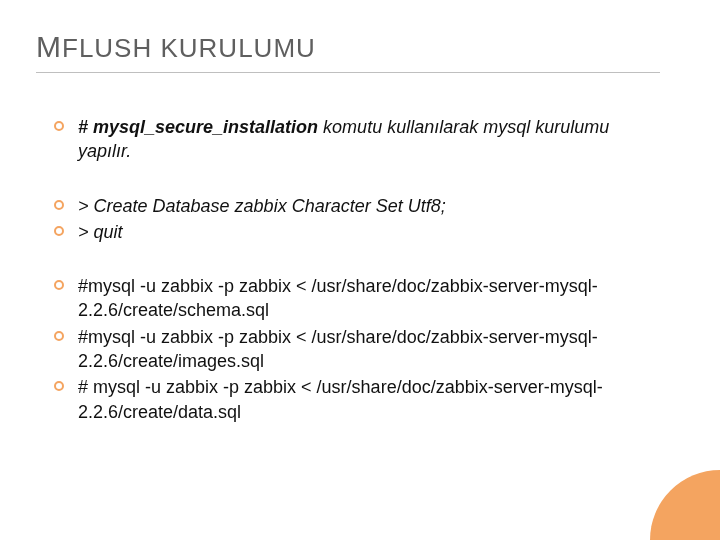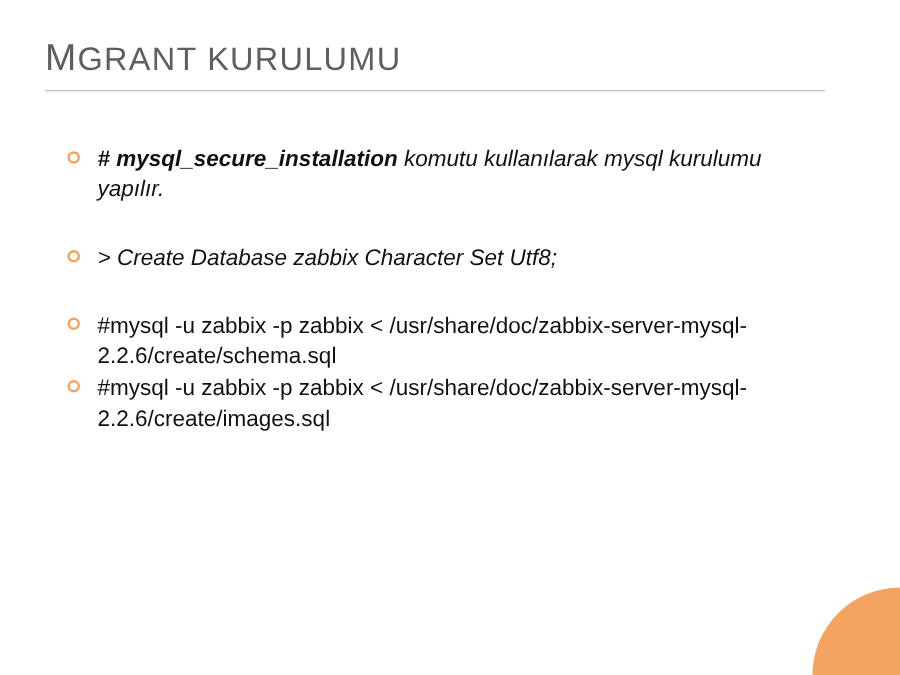--- a/index.html
+++ b/index.html
@@ -59,42 +59,50 @@
     height: 140px;
     border-radius: 50%;
     background: #f4a460;
   }
 </style>
 </head>
 <body>
 
 <div class="slide">
   <h1 class="title">
-    <span class="cap">M</span><span>GRANT</span><span> KURULUMU</span>
+    <span class="cap">M</span><span>FLUSH</span><span> KURULUMU</span>
   </h1>
 
   <div class="content" id="content-area">
       <div class="group">
         <div class="li">
           <span class="bullet"></span>
           <span class="txt"><span class="italic bold"># mysql_secure_installation</span><span class="italic">  komutu kullanılarak mysql kurulumu yapılır.</span></span>
         </div>
       </div>
       <div class="group">
         <div class="li">
           <span class="bullet"></span>
           <span class="txt"><span class="italic">&gt; Create Database zabbix Character Set Utf8;</span></span>
         </div>
+        <div class="li">
+          <span class="bullet"></span>
+          <span class="txt"><span class="italic">&gt; quit</span></span>
+        </div>
       </div>
       <div class="group">
         <div class="li">
           <span class="bullet"></span>
           <span class="txt"><span>#mysql -u zabbix -p zabbix &lt; /usr/share/doc/zabbix-server-mysql-2.2.6/create/schema.sql</span></span>
         </div>
         <div class="li">
           <span class="bullet"></span>
           <span class="txt"><span>#mysql -u zabbix -p zabbix &lt; /usr/share/doc/zabbix-server-mysql-2.2.6/create/images.sql</span></span>
         </div>
+        <div class="li">
+          <span class="bullet"></span>
+          <span class="txt"><span># mysql -u zabbix -p zabbix &lt; /usr/share/doc/zabbix-server-mysql-2.2.6/create/data.sql</span></span>
+        </div>
       </div>
     </div>
 
   <div class="corner-circle"></div>
 </div>
 
 </body></html>

